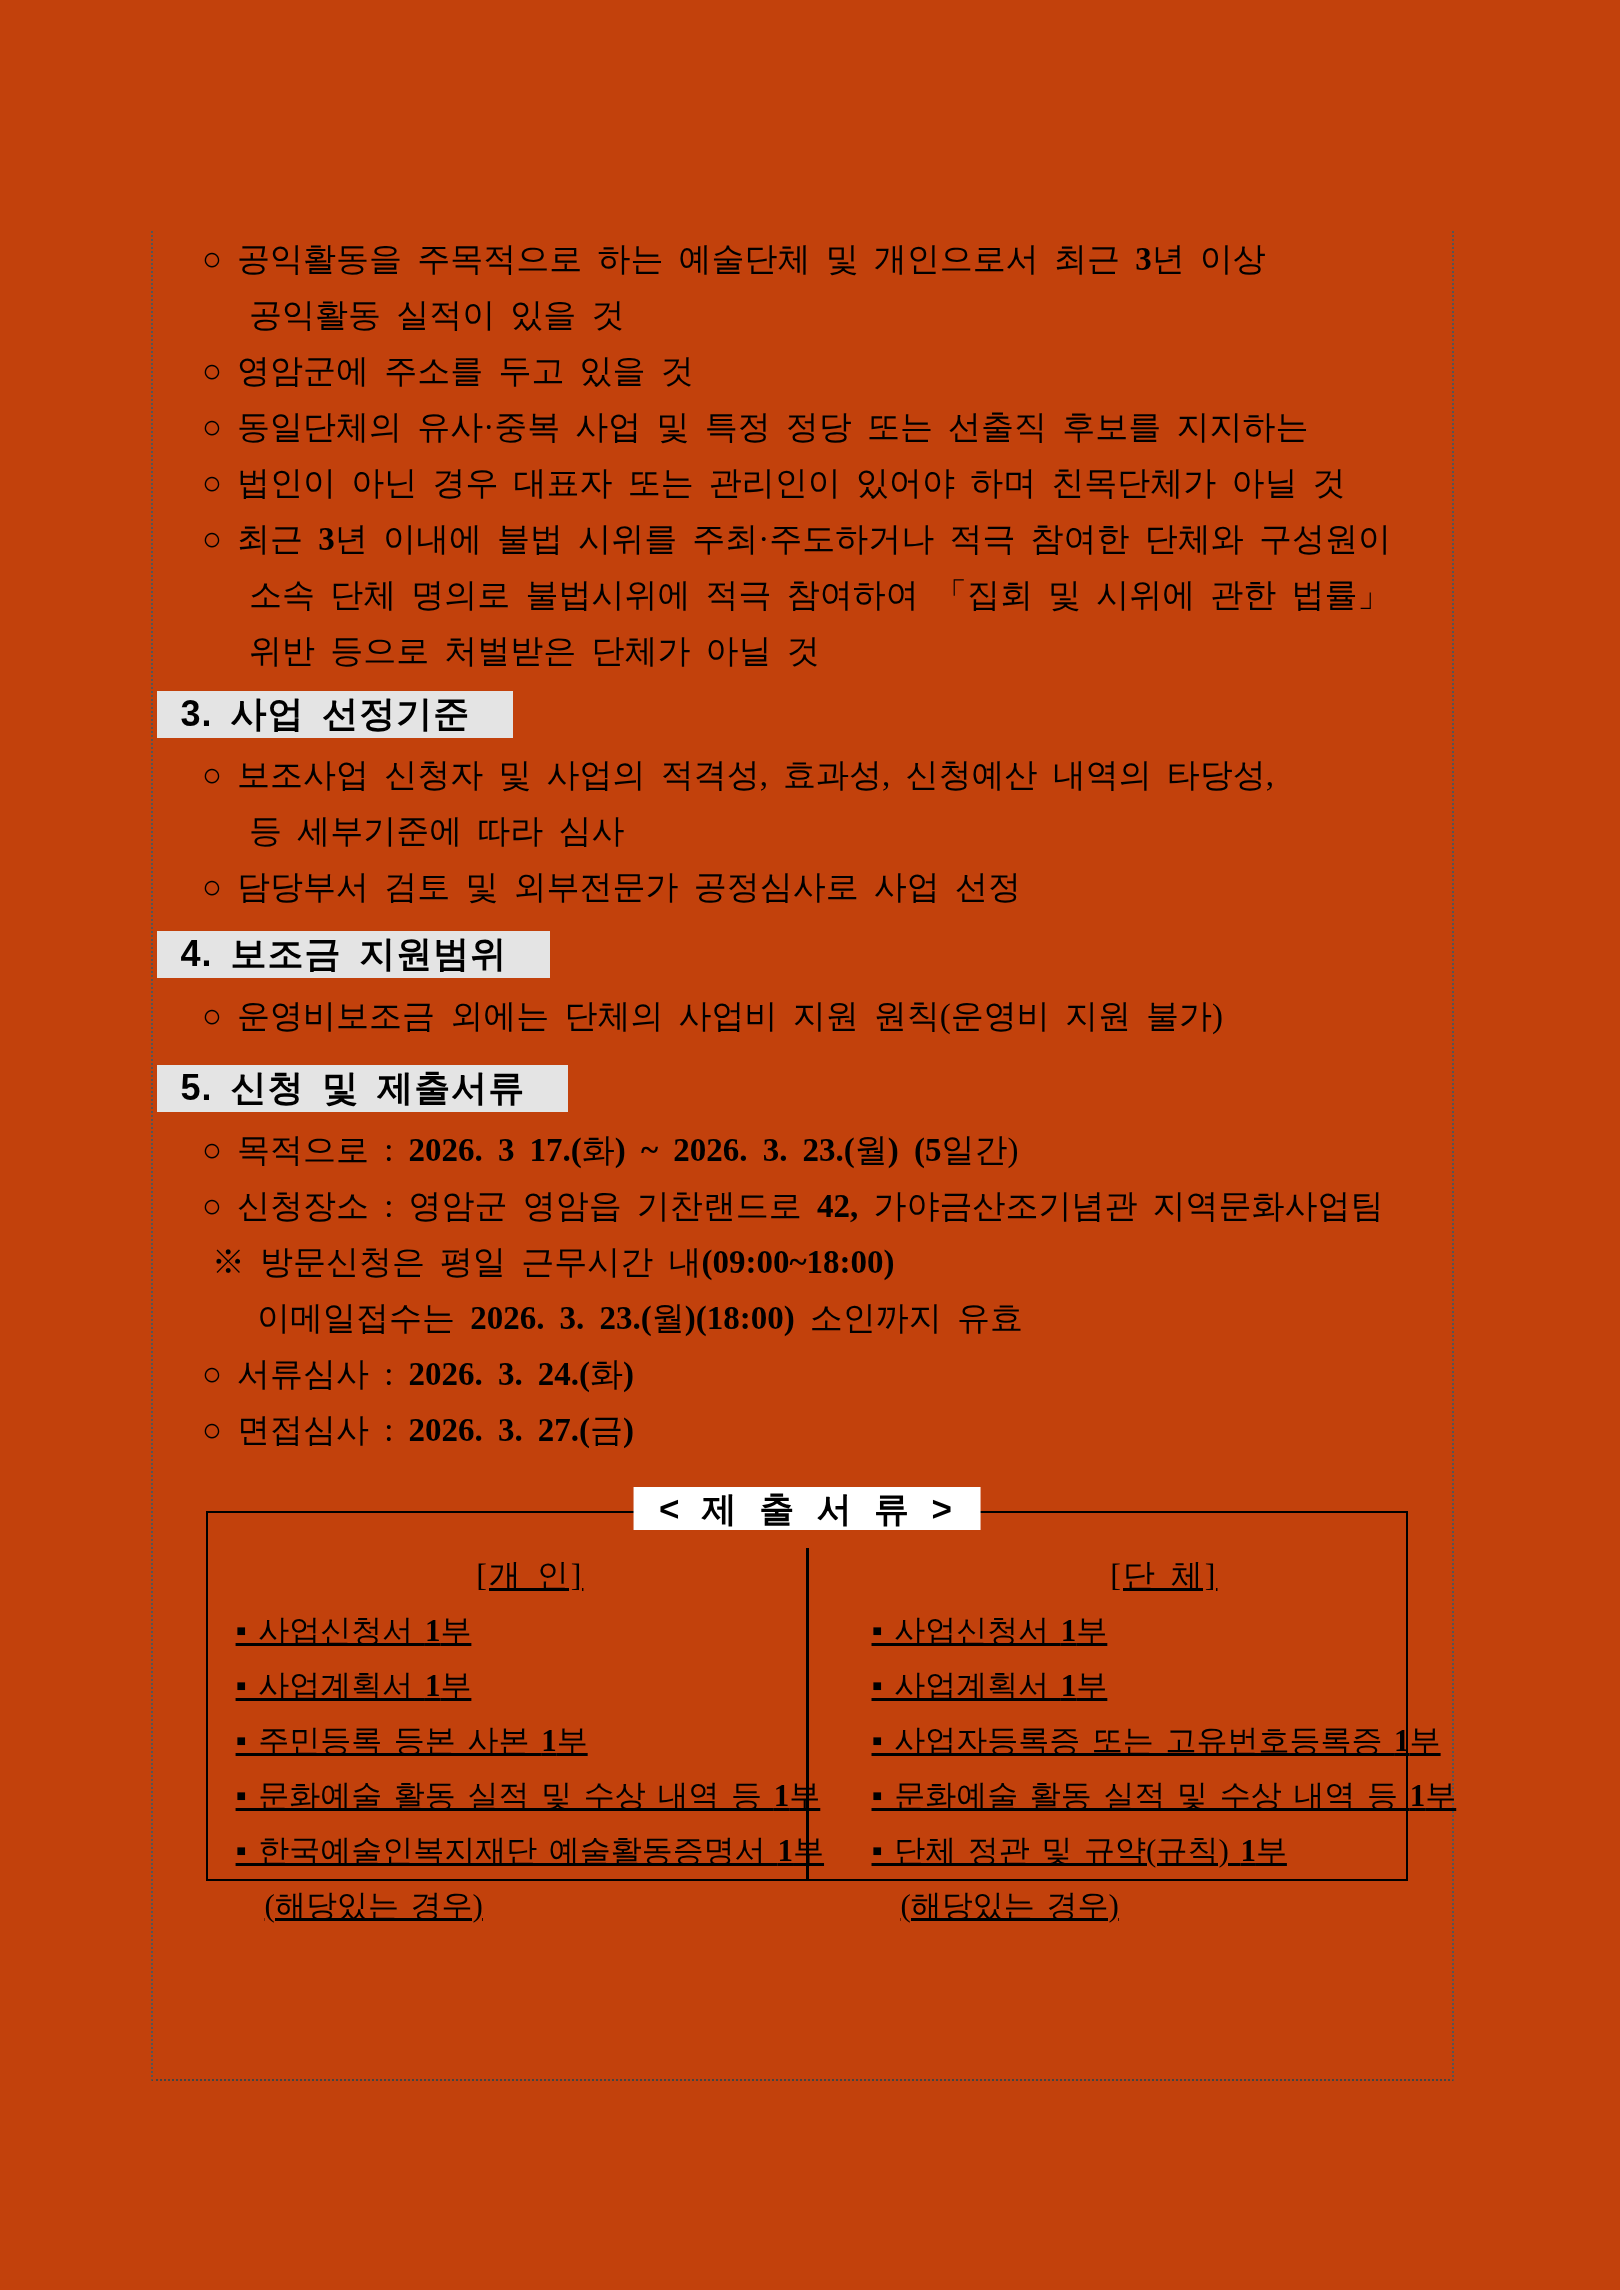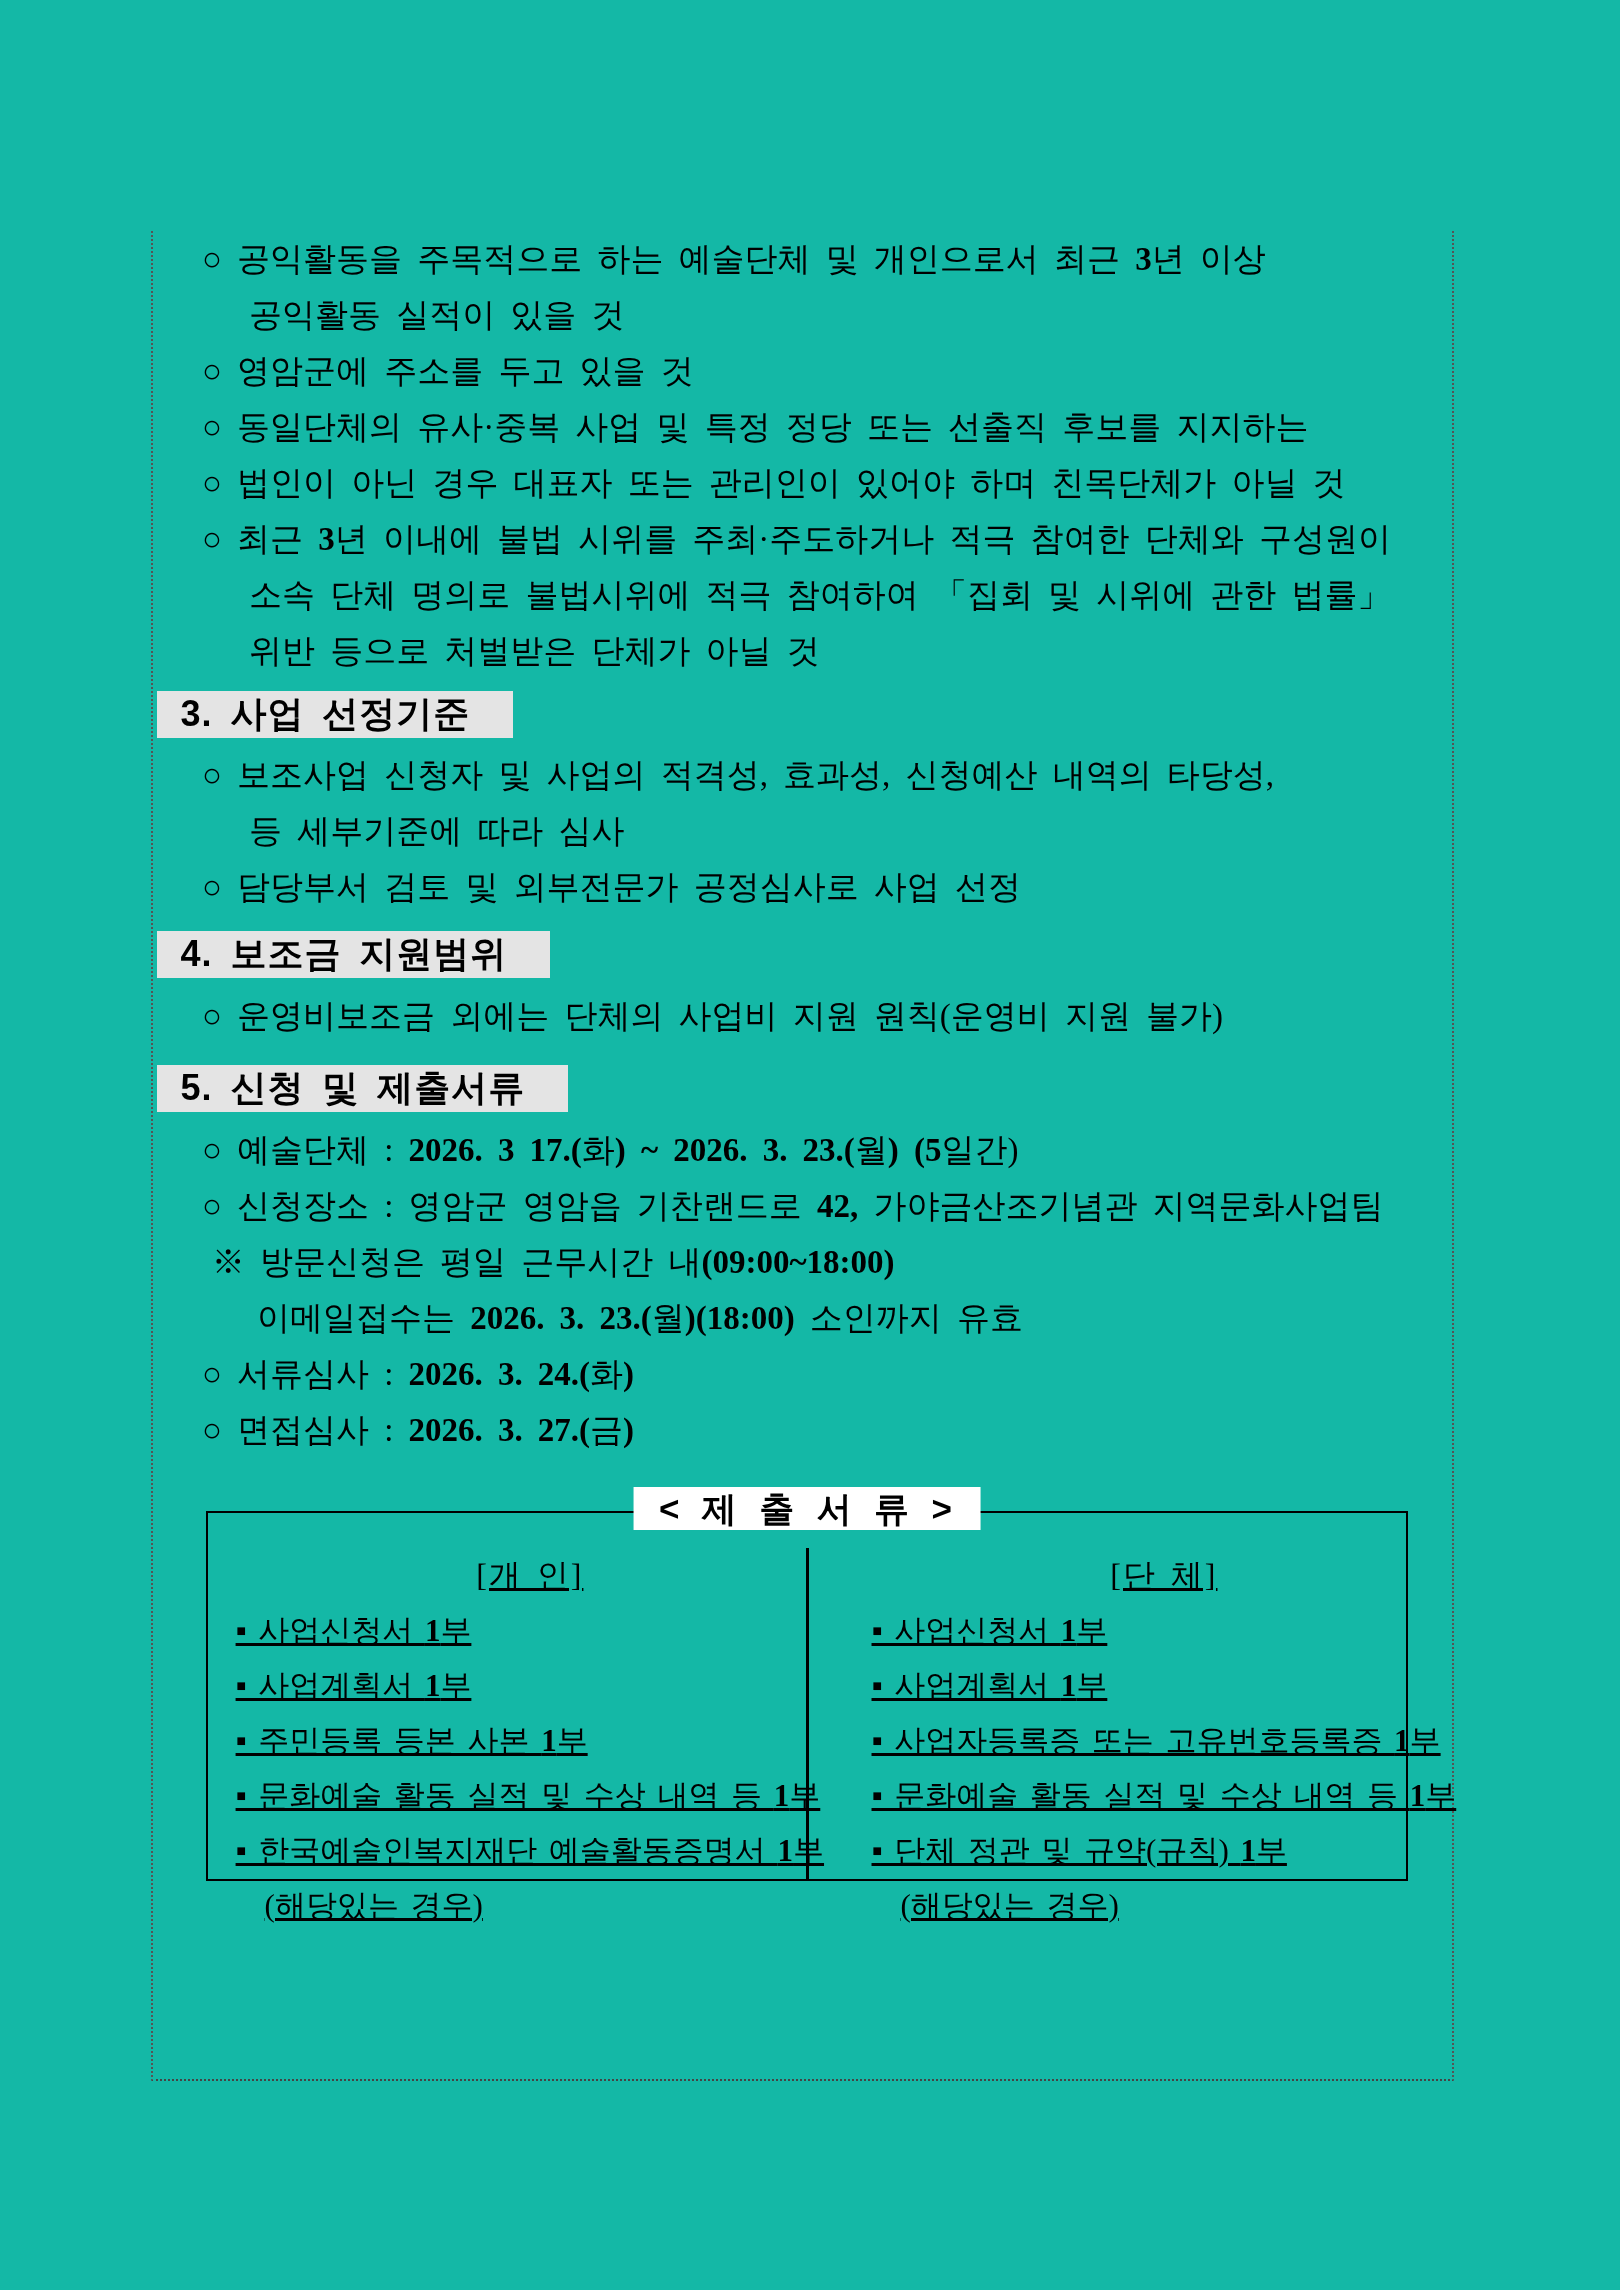--- a/index.html
+++ b/index.html
@@ -1,19 +1,19 @@
 <!DOCTYPE html>
 <html><head>
 <meta charset="utf-8">
 <style>
   html,body { margin:0; padding:0; background:#ffffff; }
   .page {
     position:relative;
     width:1620px; height:2291px;
-    background:#14b8a6;
+    background:#c2410c;
     color:#000000;
     font-family:"Liberation Serif","DejaVu Serif",serif;
     overflow:hidden;
   }
   .frame {
     position:absolute;
     left:151px; top:231px;
     width:1303px; height:1850px;
     box-sizing:border-box;
     border-left:2px dotted #555;
@@ -109,21 +109,21 @@
 
       <h2 class="heading">3. 사업 선정기준</h2>
       <p class="line"><span>○ 보조사업 신청자 및 사업의 적격성, 효과성, 신청예산 내역의 타당성,</span></p>
       <p class="line l1"><span>등 세부기준에 따라 심사</span></p>
       <p class="line"><span>○ 담당부서 검토 및 외부전문가 공정심사로 사업 선정</span></p>
 
       <h2 class="heading mt-md">4. 보조금 지원범위</h2>
       <p class="line"><span>○ 운영비보조금 외에는 단체의 사업비 지원 원칙(운영비 지원 불가)</span></p>
 
       <h2 class="heading mt-lg">5. 신청 및 제출서류</h2>
-      <p class="line"><span>○ 예술단체 : </span><span class="bseg">2026. 3 17.(</span><span>화</span><span class="bseg">) ~ 2026. 3. 23.(</span><span>월</span><span class="bseg">) (5</span><span>일간)</span></p>
+      <p class="line"><span>○ 목적으로 : </span><span class="bseg">2026. 3 17.(</span><span>화</span><span class="bseg">) ~ 2026. 3. 23.(</span><span>월</span><span class="bseg">) (5</span><span>일간)</span></p>
       <p class="line"><span>○ 신청장소 : 영암군 영암읍 기찬랜드로 </span><span class="bseg">42,</span><span> 가야금산조기념관 지역문화사업팀</span></p>
       <p class="line note"><span>※ 방문신청은 평일 근무시간 내</span><span class="bseg">(09:00~18:00)</span></p>
       <p class="line l2"><span>이메일접수는 </span><span class="bseg">2026. 3. 23.(</span><span>월</span><span class="bseg">)(18:00)</span><span> 소인까지 유효</span></p>
       <p class="line"><span>○ 서류심사 : </span><span class="bseg">2026. 3. 24.(</span><span>화</span><span class="bseg">)</span></p>
       <p class="line"><span>○ 면접심사 : </span><span class="bseg">2026. 3. 27.(</span><span>금</span><span class="bseg">)</span></p>
 
       <div class="docbox">
         <div class="docbox-title">&lt; 제 출 서 류 &gt;</div>
         <div class="docbox-divider"></div>
         <div class="docbox-cols">

